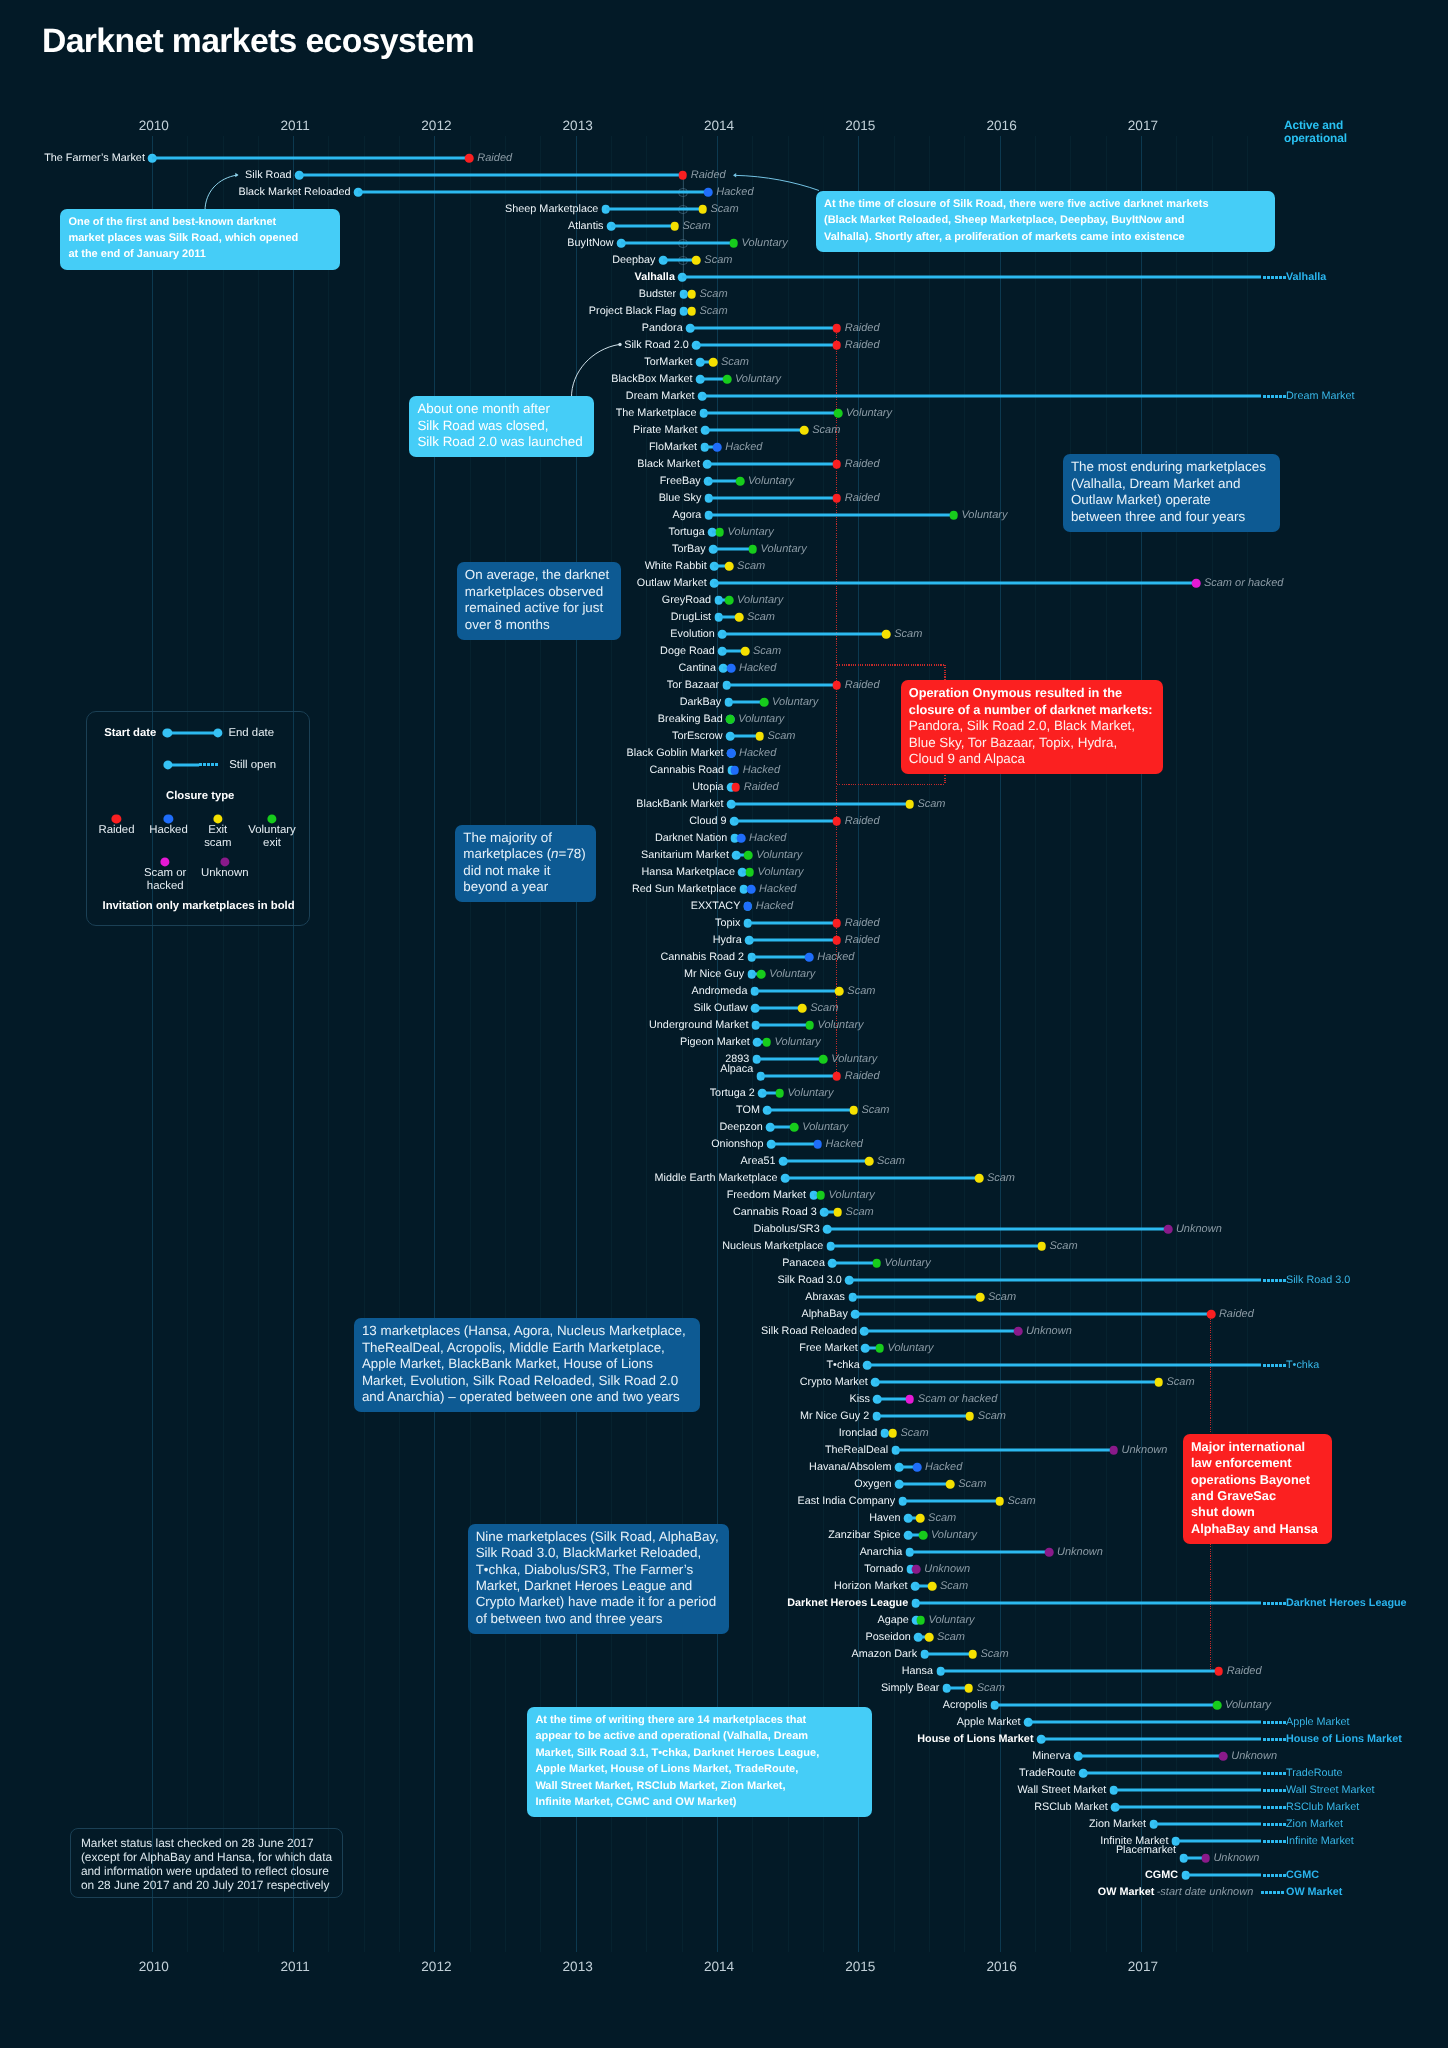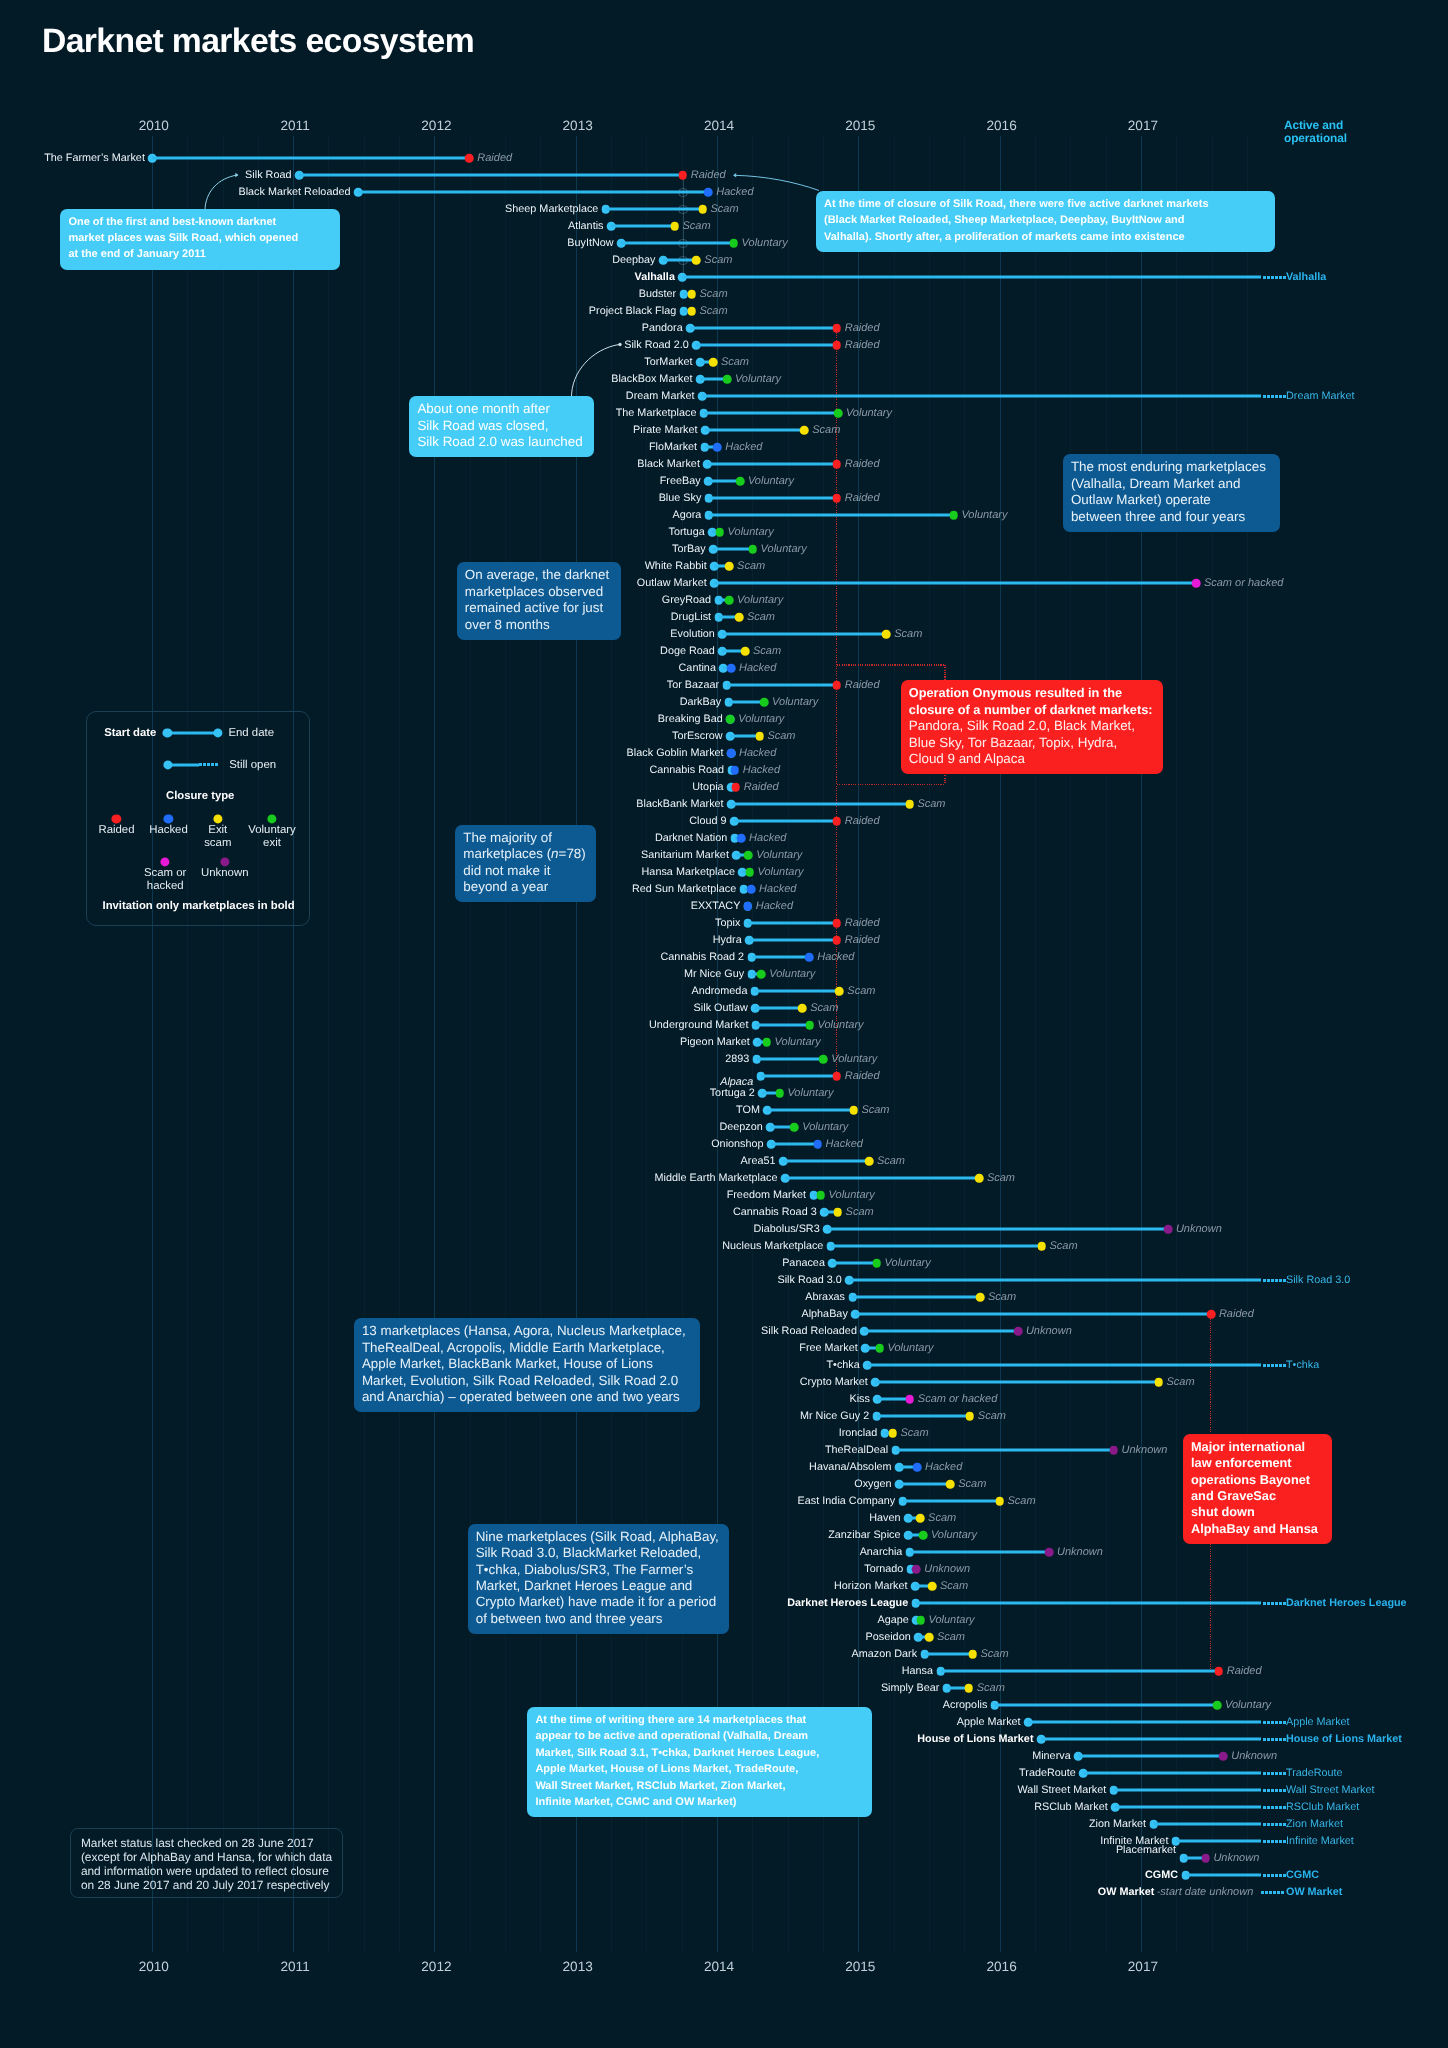--- a/index.html
+++ b/index.html
@@ -515,21 +515,21 @@
         <div class="clab" style="left: 774.6px; top: 8.5px;">Voluntary</div>
       </div>
       <div class="row" style="top: 1050.7px;">
         <div class="rname" style="top: 8.5px; right: 698.7px;">2893</div>
         <div class="dot start" style="left: 756.8px; top: 8.5px;"></div>
         <div class="bar" style="left: 756.8px; width: 66.6px; top: 8.5px;"></div>
         <div class="dot" style="left: 823.4px; top: 8.5px; background: rgb(23, 204, 28);"></div>
         <div class="clab" style="left: 831.3px; top: 8.5px;">Voluntary</div>
       </div>
       <div class="row" style="top: 1067.7px;">
-        <div class="rname" style="top: 14px; right: 694.7px; font-style: italic;">Alpaca</div>
+        <div class="rname" style="top: 1px; right: 694.7px;">Alpaca</div>
         <div class="dot start" style="left: 760.8px; top: 8.5px;"></div>
         <div class="bar" style="left: 760.8px; width: 76px; top: 8.5px;"></div>
         <div class="dot" style="left: 836.8px; top: 8.5px; background: rgb(250, 31, 33);"></div>
         <div class="clab" style="left: 844.7px; top: 8.5px;">Raided</div>
       </div>
       <div class="row" style="top: 1084.7px;">
         <div class="rname" style="top: 8.5px; right: 693.1px;">Tortuga 2</div>
         <div class="dot start" style="left: 762.4px; top: 8.5px;"></div>
         <div class="bar" style="left: 762.4px; width: 17.1px; top: 8.5px;"></div>
         <div class="dot" style="left: 779.5px; top: 8.5px; background: rgb(23, 204, 28);"></div>

